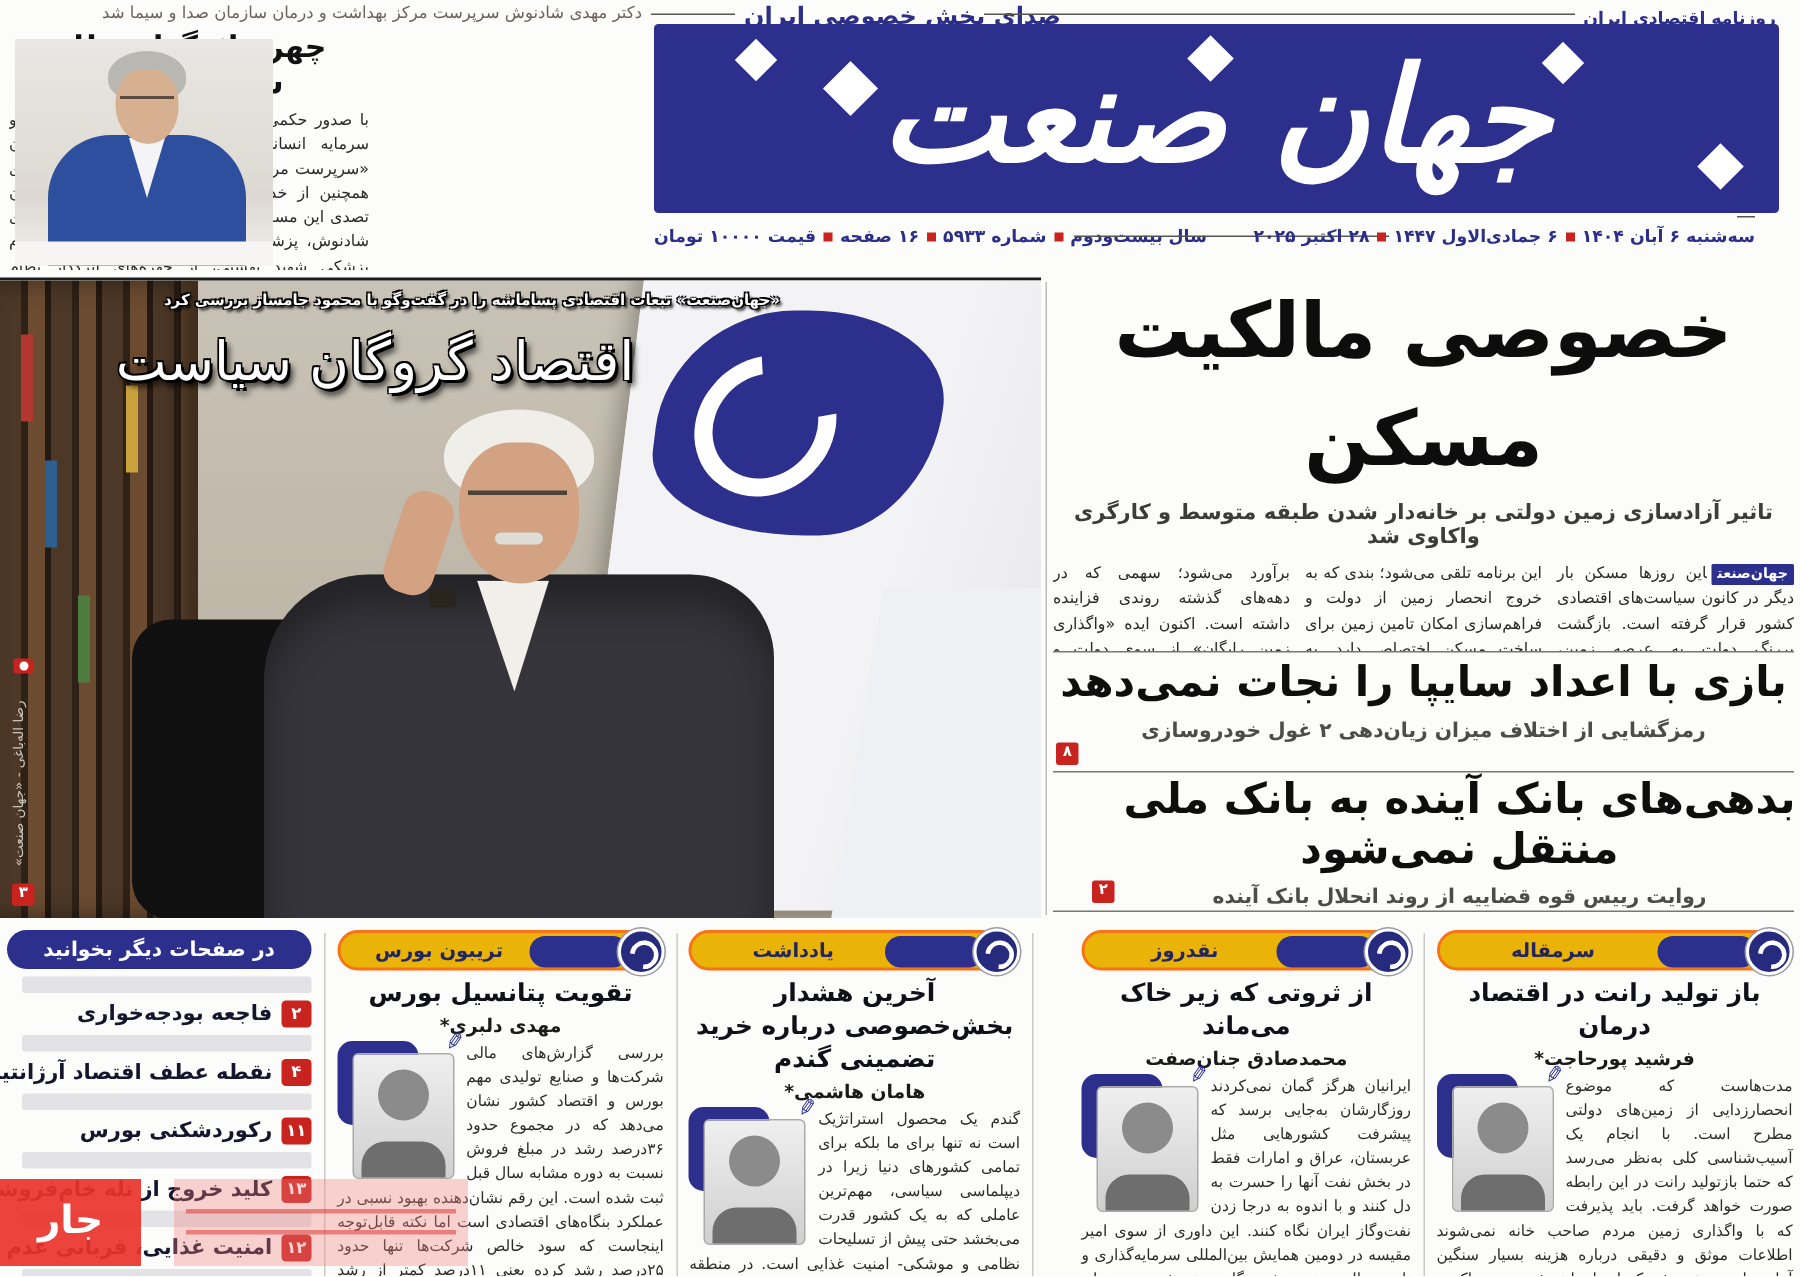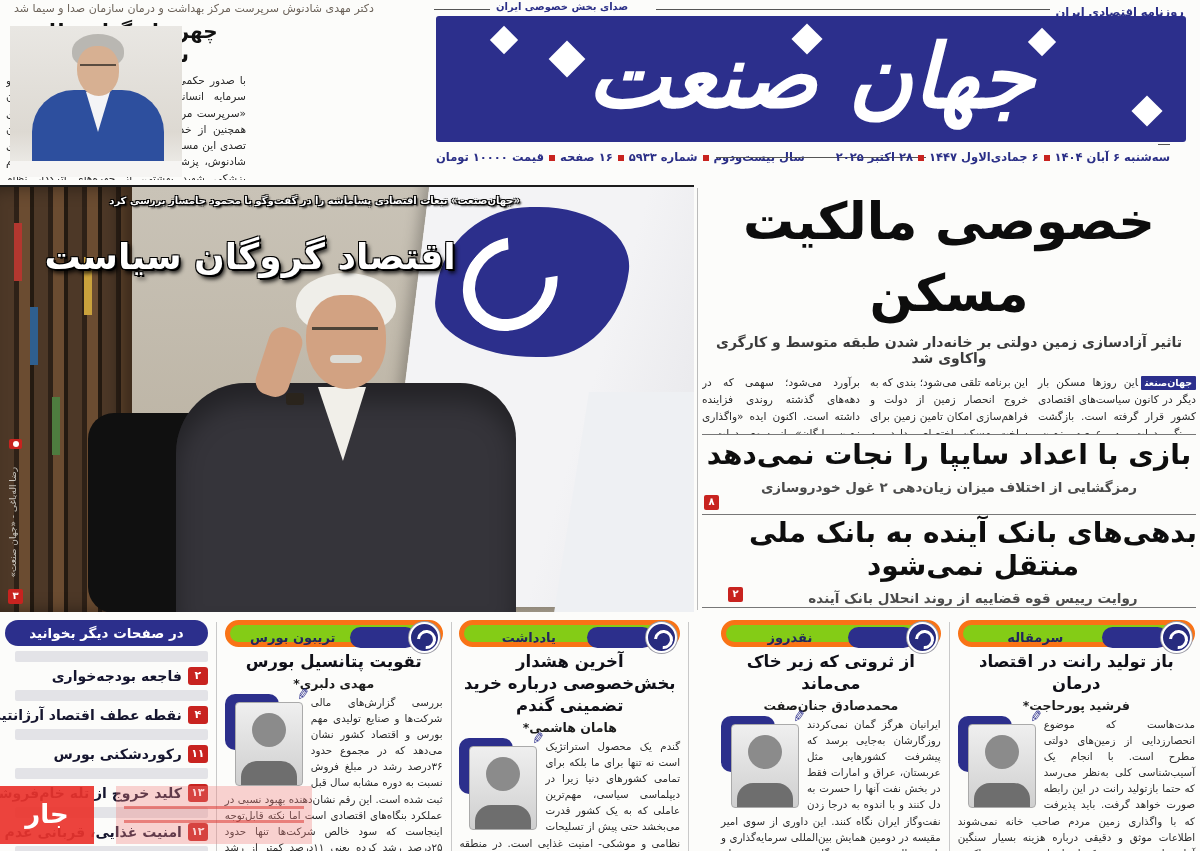--- a/index.html
+++ b/index.html
@@ -7,35 +7,35 @@
   body { font-family:"DejaVu Sans","Liberation Sans",sans-serif; }
   .page { position:relative; width:1200px; height:851px; background:#fcfcfa; overflow:hidden; direction:rtl; color:#222; margin:0 auto; }
 
   
   .badge { display:inline-block; background:#c8231f; color:#fff; font-weight:bold; text-align:center; border-radius:2px; line-height:1; }
   .sq { display:inline-block; width:6px; height:6px; background:#c8231f; margin:0 5px; vertical-align:middle; }
   .ruleH { position:absolute; border-top:1.4px solid #4a4a4a; }
 
   
   .health { position:absolute; left:6px; top:2px; width:422px; height:178px; overflow:hidden; }
-  .health-kicker { text-align:left; font-size:11px; color:#6b6259; padding-left:8px; }
+  .health-kicker { text-align:right; font-size:11px; color:#6b6259; padding-left:8px; }
   .health-photo { position:absolute; left:4px; top:24px; width:172px; height:151px; background:linear-gradient(180deg,#e9e7e3 0%,#ddd9d2 70%,#f2f1ee 100%); overflow:hidden; }
   .hp-hair { position:absolute; left:62px; top:8px; width:52px; height:34px; background:#b9b7b2; border-radius:50% 50% 42% 42%; }
   .hp-face { position:absolute; left:67px; top:20px; width:42px; height:50px; background:#d7b092; border-radius:44% 44% 48% 52%; }
   .hp-glasses { position:absolute; left:70px; top:38px; width:36px; height:7px; border-top:2px solid #5a4c40; }
   .hp-suit { position:absolute; left:22px; top:64px; width:132px; height:92px; background:#2d4f9e; border-radius:42px 42px 0 0; }
   .hp-shirt { position:absolute; left:76px; top:66px; width:24px; height:40px; background:#f4f4f6; clip-path:polygon(0 0,100% 0,50% 100%); }
   .hp-desk { position:absolute; left:0; bottom:0; width:100%; height:16px; background:#f6f5f3; }
   .health-content { margin-left:0; margin-right:182px; margin-top:4px; }
   .health-headline { font-size:20px; font-weight:900; color:#111; text-align:center; letter-spacing:-0.2px; margin:2px 0 5px; }
   .health-body { font-size:10.6px; line-height:16.3px; text-align:justify; color:#2a2a2a; }
 
   
   .masthead { position:absolute; left:434px; top:0; width:754px; height:178px; }
-  .m-tag-left { position:absolute; left:62px; top:1px; font-size:10px; font-weight:bold; color:#2b2f87; }
+  .m-tag-left { position:absolute; left:62px; top:1px; font-size:16px; font-weight:bold; color:#2b2f87; }
   .m-tag-right { position:absolute; right:4px; top:5px; font-size:11.5px; font-weight:bold; color:#2b2f87; }
   .m-hl-a { position:absolute; left:0; top:9px; width:56px; border-top:1px solid #555; }
   .m-hl-b { position:absolute; left:222px; right:138px; top:9px; border-top:1px solid #555; }
   .m-box { position:absolute; left:2px; top:16px; width:750px; height:126px; background:#2c2f8c; border-radius:3px; overflow:hidden; }
   .m-title { color:#fff; font-weight:900; font-size:88px; line-height:122px; text-align:center; letter-spacing:2px; font-style:italic; }
   .dia { position:absolute; background:#fff; transform:rotate(45deg); }
   .d1 { width:20px; height:20px; left:58px;  top:14px; }
   .d2 { width:26px; height:26px; left:118px; top:30px; }
   .d3 { width:22px; height:22px; left:360px; top:12px; }
   .d4 { width:20px; height:20px; left:596px; top:16px; }
@@ -64,21 +64,21 @@
   .man-hair { position:absolute; left:296px; top:86px; width:100px; height:62px; background:#efeee9; border-radius:50% 50% 46% 46%; }
   .man-face { position:absolute; left:306px; top:108px; width:80px; height:94px; background:#d2a282; border-radius:44% 44% 50% 52%; }
   .man-glasses { position:absolute; left:312px; top:140px; width:66px; height:10px; border-top:3px solid #4d4337; }
   .man-moustache { position:absolute; left:330px; top:168px; width:32px; height:8px; background:#dddcd6; border-radius:4px; }
   .man-hand { position:absolute; left:262px; top:140px; width:34px; height:70px; background:#d2a282; border-radius:14px; transform:rotate(18deg); }
   .man-body { position:absolute; left:176px; top:196px; width:340px; height:232px; background:#35343a; border-radius:70px 56px 0 0; box-shadow:inset 0 18px 24px rgba(0,0,0,.35); }
   .man-shirt { position:absolute; left:318px; top:200px; width:48px; height:74px; background:#f1efe9; clip-path:polygon(0 0,100% 0,52% 100%); }
   .man-watch { position:absolute; left:286px; top:206px; width:18px; height:12px; background:#2a241c; border-radius:3px; }
   .photo-kicker { position:absolute; top:8px; left:12px; width:508px; text-align:right; font-size:10px; font-weight:900; color:#fff;
     text-shadow:1px 1px 0 #000,-1px -1px 0 #000,1px -1px 0 #000,-1px 1px 0 #000,2px 2px 2px #000; }
-  .photo-headline { position:absolute; top:49px; left:40px; width:420px; text-align:center; font-size:36px; font-weight:700; color:#fff;
+  .photo-headline { position:absolute; top:34px; left:40px; width:420px; text-align:center; font-size:36px; font-weight:400; color:#fff;
     text-shadow:2px 2px 0 #000,-1px -1px 0 #000,1px -1px 0 #000,-1px 1px 0 #000,3px 4px 4px rgba(0,0,0,.9); }
   .photo-credit { position:absolute; left:8px; bottom:34px; writing-mode:vertical-rl; transform:rotate(180deg); font-size:9px; color:#c9c5bd; letter-spacing:.5px; }
   .cam { position:absolute; left:9px; top:252px; width:13px; height:10px; background:#c8231f; border-radius:2px; }
   .cam::after { content:""; position:absolute; left:3.5px; top:2px; width:6px; height:6px; background:#fff; border-radius:50%; }
   .badge-3 { position:absolute; left:8px; bottom:8px; width:15px; padding:2px 0 3px; font-size:10px; }
 
   
   .divider-v { position:absolute; left:697px; top:188px; height:422px; border-left:1px solid #bbb; }
   .lead { position:absolute; left:702px; top:186px; width:494px; height:248px; overflow:hidden; }
   .lead-headline { text-align:center; font-size:51px; font-weight:900; color:#0d0d0d; letter-spacing:-1px; line-height:72px; }
@@ -93,21 +93,21 @@
   .s-sub { text-align:center; font-size:13.5px; font-weight:bold; color:#4c4c4c; margin-top:8px; }
   .s-badge { position:absolute; left:2px; bottom:2px; width:15px; padding:2px 0 3px; font-size:10px; }
   .rule-b { left:702px; width:494px; top:514px; border-top-color:#777; }
   .rule-c { left:702px; width:494px; top:607px; border-top-color:#777; }
 
   
   .bottom { position:absolute; left:0; top:618px; width:1200px; height:233px; display:flex; direction:rtl; overflow:hidden; }
   .vsep { width:1px; background:#c9c9c9; margin:4px 3px 0; }
   .ocol { position:relative; overflow:hidden; padding:0 3px; }
   .w-sar { width:251px; } .w-nag { width:233px;margin-left:24px; } .w-yad { width:234px; } .w-tri { width:231px; } .w-rm { width:216px; }
-  .col-header { position:relative; height:27px; margin:2px 2px 4px; border:5px solid #f97316; border-radius:14px; background:#84cc16; }
+  .col-header { position:relative; height:27px; margin:2px 2px 4px; border:2px solid #f97316; border-radius:14px; background:#eab308; }
   .header-cap { position:absolute; right:22px; top:2px; width:66px; height:21px; background:#2c2f8c; border-radius:11px; }
   .logo-circle { position:absolute; right:-2px; top:-3px; width:31px; height:31px; background:#272b7e; border-radius:50%; border:2px solid #fff; box-shadow:0 0 0 1px #9a9aa5; }
   .logo-circle::after { content:""; position:absolute; left:6px; top:6px; width:13px; height:13px; border:3px solid #fff; border-radius:50%; border-left-color:transparent; transform:rotate(-40deg); }
   .header-label { position:absolute; left:14px; right:96px; top:5px; text-align:center; font-size:13px; font-weight:900; color:#23255e; }
   .col-title { text-align:center; font-size:16.5px; font-weight:900; color:#101018; line-height:22px; margin:4px 2px 3px; }
   .col-author { text-align:center; font-size:12.5px; font-weight:bold; color:#1a1a1a; margin-bottom:3px; }
   .col-body { font-size:10.3px; line-height:16.1px; text-align:justify; color:#2b2b2b; padding:0 2px; }
   .author-wrap { float:left; width:76px; height:88px; margin:4px 8px 2px 2px; position:relative; }
   .author-accent { position:absolute; left:-2px; top:-4px; width:54px; height:56px; background:#2c2f8c; border-radius:10px; }
   .author-photo { position:absolute; left:8px; top:4px; right:0; bottom:0; background:linear-gradient(180deg,#efefef,#cfcfcf); border:1px solid #aaa; border-radius:4px; overflow:hidden; }

